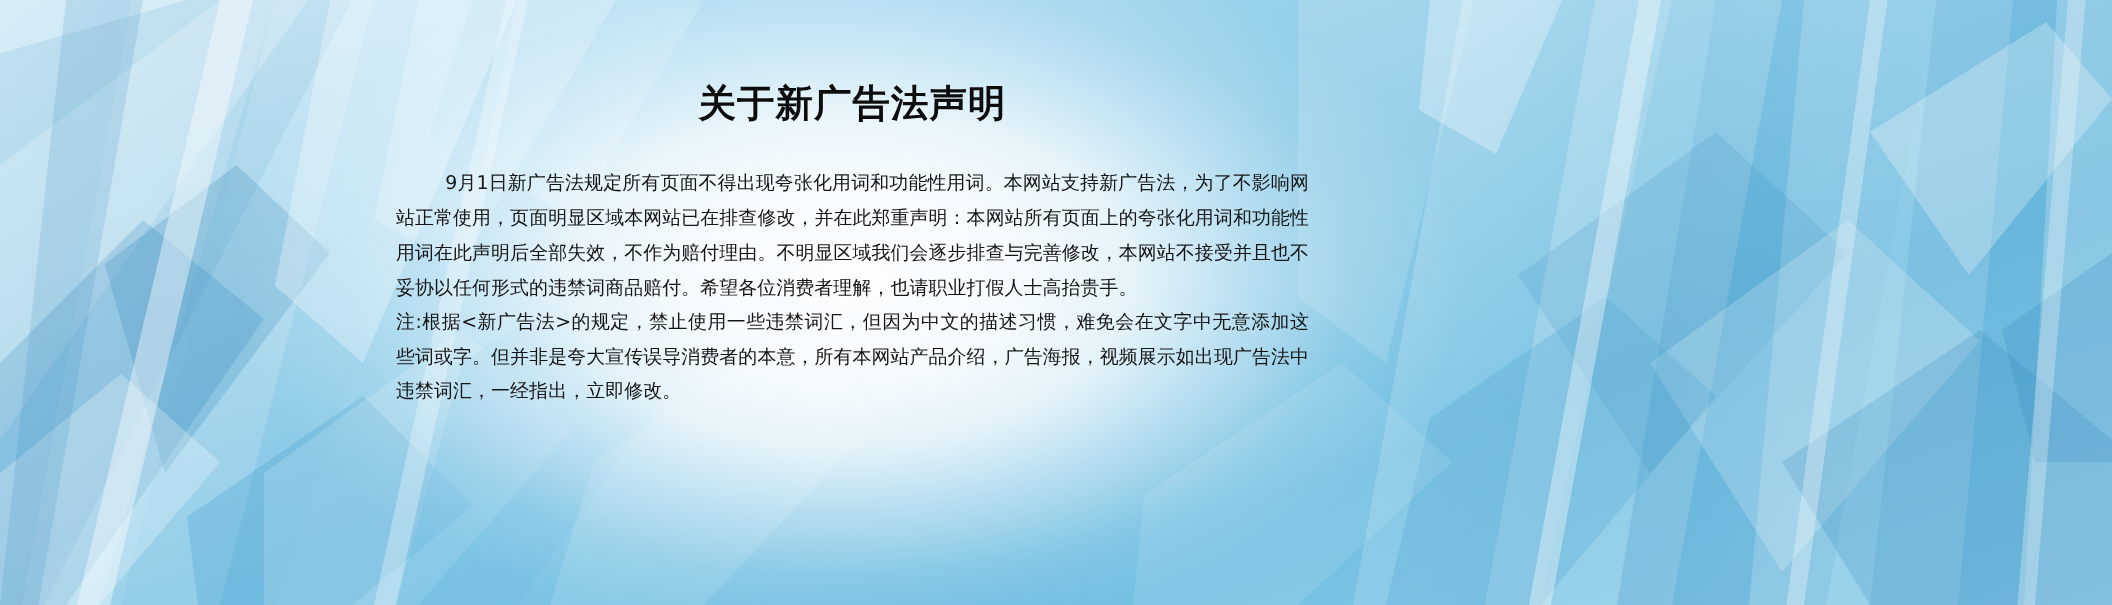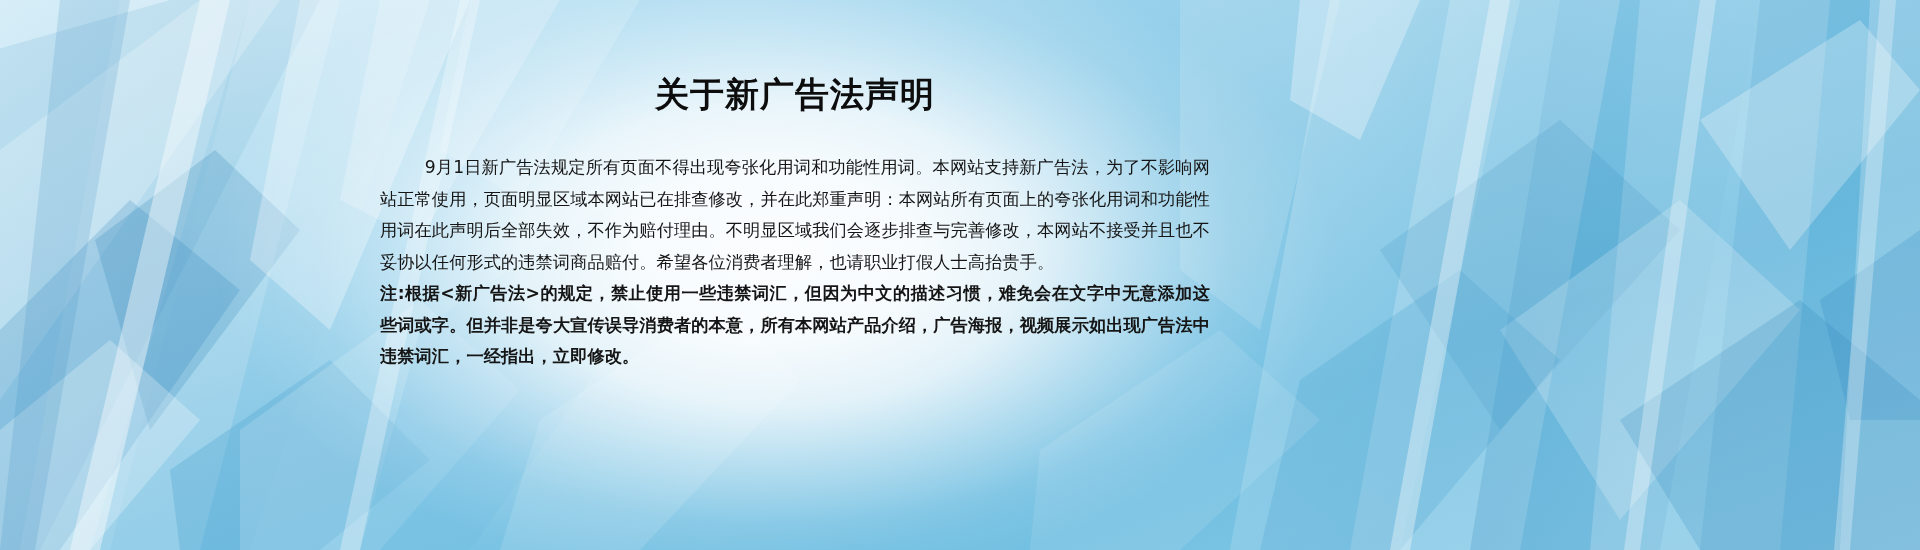--- a/index.html
+++ b/index.html
@@ -30,21 +30,21 @@
         rgba(255,255,255,0.78) 46%,
         rgba(255,255,255,0.45) 64%,
         rgba(255,255,255,0.14) 82%,
         rgba(255,255,255,0) 100%);
     pointer-events:none;
   }
 
   
   #content{
     position:absolute;
-    left:380px; top:72px;
+    left:360px; top:72px;
     width:830px;
   }
 
   #title{
     font-size:34px;
     font-weight:700;
     color:#0d0d0d;
     text-align:center;
     letter-spacing:1px;
     line-height:44px;
@@ -54,21 +54,21 @@
 
   .para{
     font-size:17.2px;
     line-height:31.5px;
     color:#151515;
     text-align:justify;
     text-justify:inter-ideograph;
     letter-spacing:0.1px;
   }
   .para.indent{ text-indent:2.6em;margin-top:36px; }
-  .para.note{ text-indent:0;font-weight:bold; }
+  .para.note{ text-indent:0; }
 </style>
 </head>
 <body>
 
 <div id="stage">
 
   <svg class="deco" width="1920" height="550" viewBox="0 0 1920 550" xmlns="http://www.w3.org/2000/svg" aria-hidden="true">
     <defs>
       <linearGradient id="g1" x1="0" y1="0" x2="1" y2="1">
         <stop offset="0%" stop-color="#ffffff" stop-opacity="0.55"></stop>

